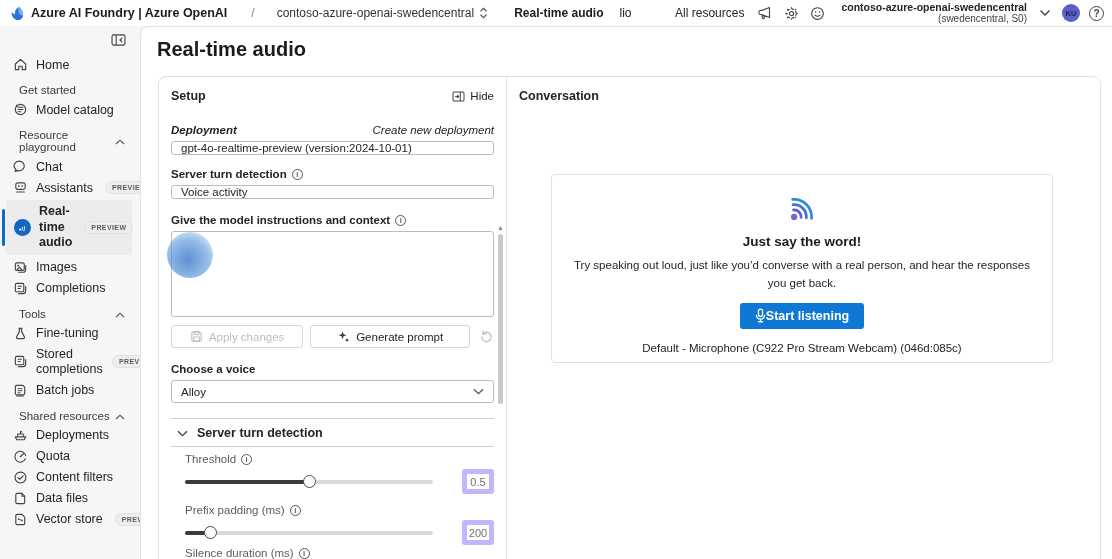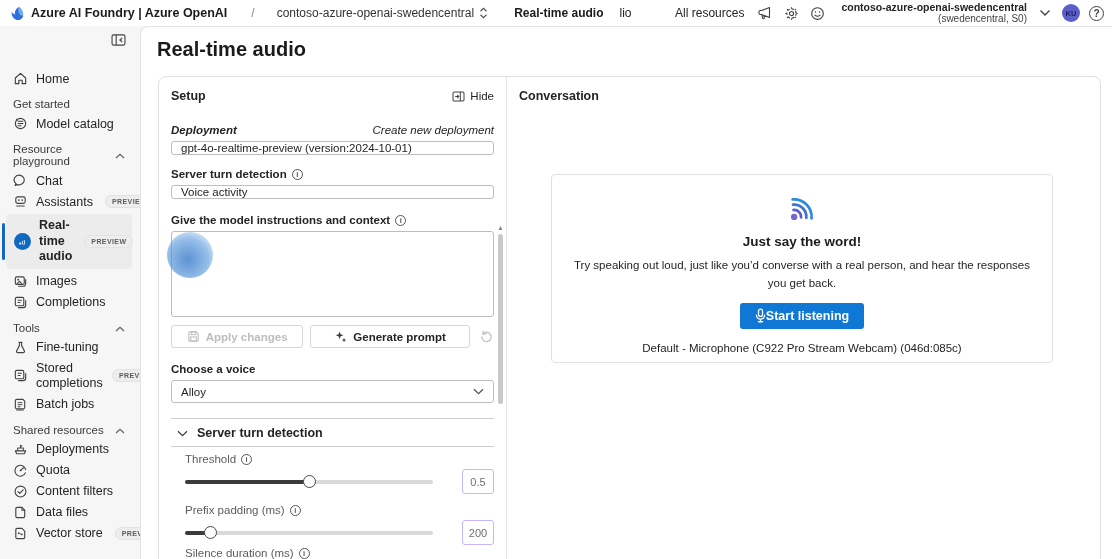--- a/index.html
+++ b/index.html
@@ -29,21 +29,21 @@
   .sidebar { width:140px; flex:0 0 140px; position:relative; font-size:12.5px; background:#f6f6f6; }
   .main { flex:1; background:#fff; border:1px solid #e3e3e3; border-right:none; border-bottom:none;
     border-top-left-radius:8px; position:relative; }
 
   
   .collapse-row { height:28px; display:flex; justify-content:flex-end; padding:8px 14px 0 0; }
   .side-item { display:flex; align-items:center; gap:8px; padding:3px 8px 3px 13px; min-height:21px; cursor:default; }
   .side-item svg { flex:0 0 15px; }
   .side-label { white-space:nowrap; }
   .side-section { display:flex; align-items:center; justify-content:space-between;
-    padding:9px 15px 3px 13px; font-size:11.5px; color:#3b3b3b; }
+    padding:9px 15px 3px 13px; font-size:11.5px; color:#3b3b3b;margin-left:6px; }
   .chev { color:#616161; }
   .badge { font-size:7px; letter-spacing:.4px; color:#5c5c5c; background:#ededed;
     border:1px solid #e2e2e2; padding:2px 6px; border-radius:9px; font-weight:600; white-space:nowrap; }
   .side-item .badge { margin-left:4px; }
   .item-selected { background:#ececec; border-radius:4px; margin:2px 8px 2px 6px; padding:4px 6px 4px 8px;
     position:relative; align-items:center; }
   .item-selected::before { content:""; position:absolute; left:-4px; top:9px; bottom:9px; width:3px;
     border-radius:2px; background:#1267c1; }
   .item-selected .side-label { font-weight:700; width:58px; white-space:normal; line-height:1.25; }
   .two-line .side-label { white-space:normal; width:64px; line-height:1.2; }
@@ -68,37 +68,37 @@
     font-size:11.5px; display:flex; align-items:center; padding:0 9px; color:#242424; }
   .mt14 { margin-top:13px; } .mt16 { margin-top:15px; }
   .info-i { width:11px; height:11px; border:1px solid #555; border-radius:50%; font-size:7.5px; font-weight:700;
     color:#555; display:inline-flex; align-items:center; justify-content:center; font-style:normal; flex:0 0 11px; }
   .textarea { margin-top:5px; height:86px; border:1px solid #bdbdbd; border-radius:3px; background:#fff; position:relative; }
   .click-indicator { position:absolute; left:8px; top:155px; width:46px; height:46px; border-radius:50%;
     background:radial-gradient(circle at 45% 60%, rgba(52,118,199,.8) 0%, rgba(85,150,219,.62) 55%, rgba(120,175,230,.35) 78%, rgba(120,175,230,0) 100%);
     pointer-events:none; z-index:3; }
   .btn-row { margin-top:8px; display:flex; align-items:center; gap:7px; }
   .btn { height:23px; border:1px solid #d6d6d6; border-radius:3px; background:#fff; font-size:11.5px;
-    font-weight:700; display:flex; align-items:center; justify-content:center; gap:6px; cursor:pointer; }
+    font-weight:400; display:flex; align-items:center; justify-content:center; gap:6px; cursor:pointer; }
   .btn-apply { width:135px; color:#bdbdbd; }
   .btn-generate { width:163px; color:#242424; }
   .undo-btn { margin-left:2px; color:#c4c4c4; display:flex; }
   .select { margin-top:5px; height:23px; border:1px solid #bdbdbd; border-radius:3px; font-size:11.5px;
     display:flex; align-items:center; justify-content:space-between; padding:0 9px; cursor:pointer; }
   .divider { border-top:1px solid #cfcfcf; margin-top:15px; }
   .acc-header { display:flex; align-items:center; gap:9px; padding:7px 0 6px 6px; font-size:12.5px; font-weight:700; cursor:pointer; }
   .divider2 { border-top:1px solid #cfcfcf; }
   .sub-label { margin-top:6px; font-size:11.5px; color:#5c5c5c; display:flex; align-items:center; gap:5px; padding-left:14px; }
   .slider-row { margin-top:4px; display:flex; align-items:center; padding-left:14px; }
   .slider { position:relative; width:248px; height:24px; cursor:pointer; }
   .slider .track { position:absolute; left:0; right:0; top:10px; height:4px; background:#d9d9d9; border-radius:2px; }
   .slider .fill { position:absolute; left:0; top:10px; height:4px; background:#3b3b3b; border-radius:2px; }
   .slider .thumb { position:absolute; top:5px; width:13px; height:13px; border-radius:50%; background:#fff;
     border:1.6px solid #4a4a4a; }
-  .val-box { margin-left:auto; width:32px; height:25px; border:1px solid #c4b5fd; border-radius:3px;
+  .val-box { margin-left:auto; width:32px; height:25px; border:5px solid #c4b5fd; border-radius:3px;
     font-size:11px; color:#707070; display:flex; align-items:center; justify-content:center; }
   .setup-scrollbar { position:absolute; right:2px; top:147px; bottom:0; width:7px; }
   .setup-scrollbar .arrow { color:#8a8a8a; font-size:7px; text-align:center; line-height:8px; }
   .setup-scrollbar .thumb { position:absolute; top:10px; left:1px; width:5px; height:170px; background:#c9c9c9; border-radius:3px; }
 
   
   .convo-title { font-size:12.5px; font-weight:700; }
   .convo-card { position:absolute; left:44px; top:97px; width:502px; height:189px; border:1px solid #e0e0e0;
     border-radius:4px; background:#fff; display:flex; flex-direction:column; align-items:center; padding-top:13px; }
   .headline { font-size:13.5px; font-weight:700; margin-top:4px; color:#1b1b1b; }
@@ -171,21 +171,21 @@
     <div class="collapse-row">
       <span>
         <svg width="15" height="12" viewBox="0 0 16 13">
             <rect x="1" y="1" width="14" height="11" rx="1.6" fill="none" stroke="#424242" stroke-width="1.2"></rect>
             <line x1="5.5" y1="1" x2="5.5" y2="12" stroke="#424242" stroke-width="1.2"></line>
             <path d="M12 4.3 L9.5 6.5 L12 8.7" fill="none" stroke="#424242" stroke-width="1.2"></path>
           </svg>
       </span>
     </div>
 
-    <div class="side-item" style="margin-top:14px;">
+    <div class="side-item" style="">
       <svg width="15" height="15" viewBox="0 0 16 16">
           <path d="M2.5 7.5 L8 2.5 L13.5 7.5 V13.5 H9.8 V9.8 H6.2 V13.5 H2.5 Z" fill="none" stroke="#424242" stroke-width="1.2" stroke-linejoin="round"></path>
         </svg>
       <span class="side-label">Home</span>
     </div>
 
     <div class="side-section">
       <span>Get started</span>
     </div>
 

